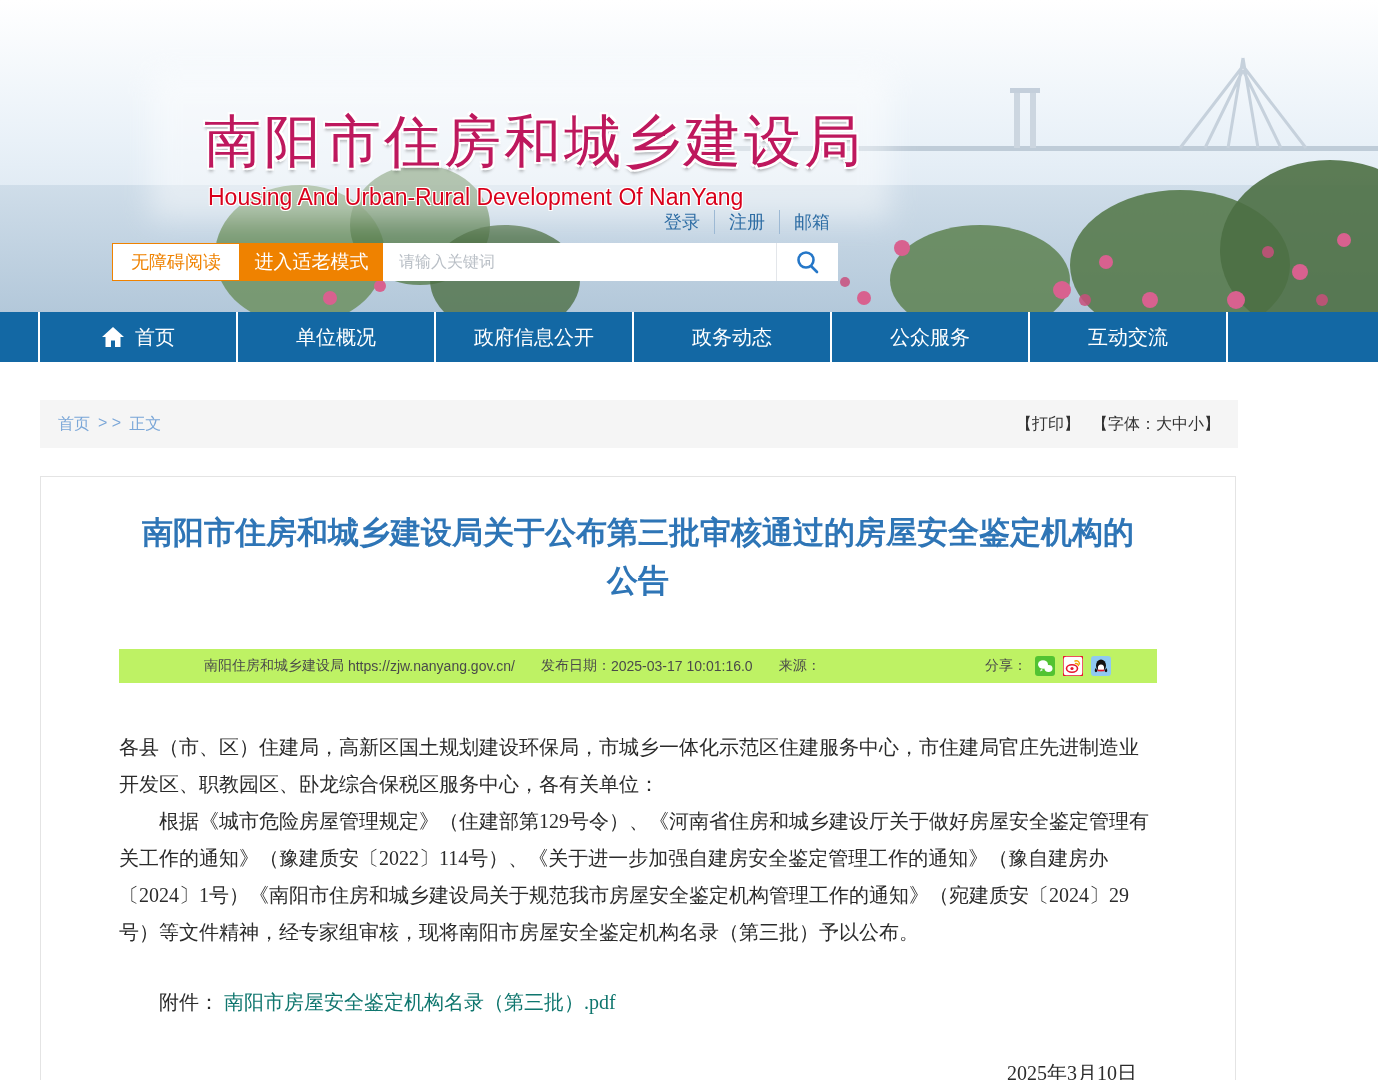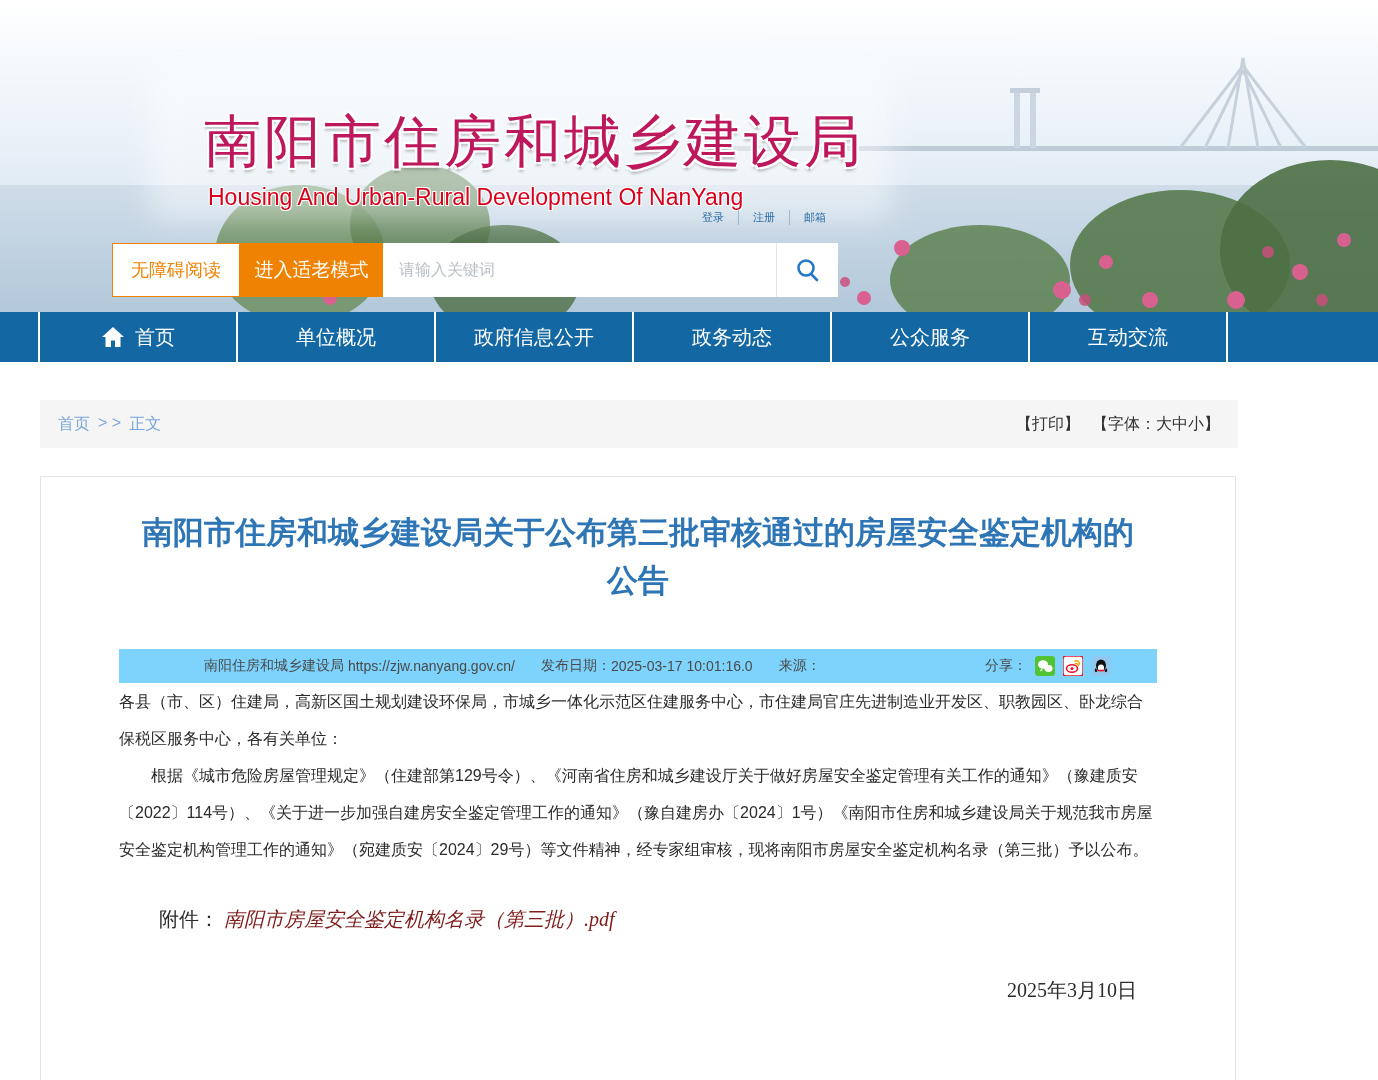--- a/index.html
+++ b/index.html
@@ -8,25 +8,25 @@
 
   
   .banner { position:relative; width:1378px; height:312px; overflow:hidden; }
   .banner svg.scene { position:absolute; left:0; top:0; }
   .site-title { position:absolute; left:204px; top:104px; font-size:57px; font-weight:normal;
     color:#be185d; letter-spacing:3px; white-space:nowrap;
     text-shadow:-2px -2px 0 #fff, 2px -2px 0 #fff, -2px 2px 0 #fff, 2px 2px 0 #fff, 0 4px 3px rgba(60,60,60,.35); }
   .site-subtitle { position:absolute; left:208px; top:184px; font-size:23px; font-weight:normal;
     color:#d9001b; white-space:nowrap;
     text-shadow:-1px -1px 0 #fff, 1px -1px 0 #fff, -1px 1px 0 #fff, 1px 1px 0 #fff; }
-  .top-links { position:absolute; left:688px; top:210px; font-size:11px; color:#2e6da4; display:flex; align-items:flex-end; }
+  .top-links { position:absolute; left:650px; top:210px; font-size:18px; color:#2e6da4; display:flex; align-items:flex-end; }
   .top-links a { color:#2e6da4; text-decoration:none; padding:0 14px; cursor:pointer; }
   .top-links a + a { border-left:1px solid #9db9d4; }
 
-  .toolbar { position:absolute; left:112px; top:243px; display:flex; align-items:stretch; height:54px; }
+  .toolbar { position:absolute; left:112px; top:243px; display:flex; align-items:stretch; height:38px; }
   .btn-access { width:128px; background:#fff; border:1px solid #ef8200; color:#ef8200;
     font-size:18px; display:flex; align-items:center; justify-content:center; cursor:pointer; }
   .btn-elder { width:143px; background:#ef8200; border:1px solid #ef8200; color:#fff;
     font-size:19px; display:flex; align-items:center; justify-content:center; cursor:pointer; }
   .searchbox { width:455px; background:#22c55e; display:flex; align-items:center; }
   .searchbox input { flex:1; border:none; outline:none; height:100%; padding:0 16px;
     font-size:16px; color:#333; font-family:inherit; }
   .searchbox input::placeholder { color:#b9bfc6; }
   .search-btn { width:62px; height:100%; border-left:1px solid #e3e6ea; display:flex;
     align-items:center; justify-content:center; cursor:pointer; background:#fff; }
@@ -44,33 +44,33 @@
   .crumbs { font-size:16px; color:#7ba7d8; display:flex; gap:8px; }
   .crumbs a { color:#7ba7d8; text-decoration:none; cursor:pointer; }
   .crumb-tools { font-size:16px; color:#333; display:flex; gap:12px; }
   .crumb-tools span { cursor:pointer; }
 
   
   .article-box { width:1196px; margin:28px 0 0 40px; border:1px solid #e4e4e4;
     background:#fff; height:660px; padding:32px 78px 0 78px; }
   .article-title { text-align:center; color:#2e75b6; font-size:31px; font-weight:600;
     line-height:48px; padding:0 12px; }
-  .meta-bar { margin-top:44px; height:34px; background:#7dd3fc; display:flex;
+  .meta-bar { margin-top:44px; height:34px; background:#bef264; display:flex;
     align-items:center; justify-content:space-between; font-size:14px; color:#4a4a4a; }
   .meta-left { margin-left:85px; display:flex; align-items:center; }
   .meta-left .gap { display:inline-block; width:26px; }
   .meta-right { margin-right:46px; display:flex; align-items:center; gap:8px; }
   .share-ico { width:20px; height:20px; display:inline-block; cursor:pointer; }
 
-  .article-body { font-family:Liberation Sans, sans-serif; font-size:16px;
-    color:#2b2b2b; line-height:37px; }
+  .article-body { font-family:Liberation Serif, serif; font-size:20px;
+    color:#2b2b2b; line-height:37px; margin-top:46px; }
   .article-body p.indent { text-indent:2em; }
   .attachment { font-family:"Liberation Serif","DejaVu Serif",serif; font-size:20px;
     color:#2b2b2b; margin-top:38px; text-indent:2em; }
-  .attachment a { color:#7f1d1d; text-decoration:none; cursor:pointer;font-style:italic; }
+  .attachment a { color:#0f766e; text-decoration:none; cursor:pointer; }
   .sign-date { font-family:"Liberation Serif","DejaVu Serif",serif; font-size:20px;
     color:#2b2b2b; margin-top:44px; text-align:right; padding-right:20px; }
 </style>
 </head>
 <body>
 
 <div class="banner">
   <svg class="scene" width="1378" height="312" viewBox="0 0 1378 312">
     <defs>
       <linearGradient id="sky" x1="0" y1="0" x2="0" y2="1">

